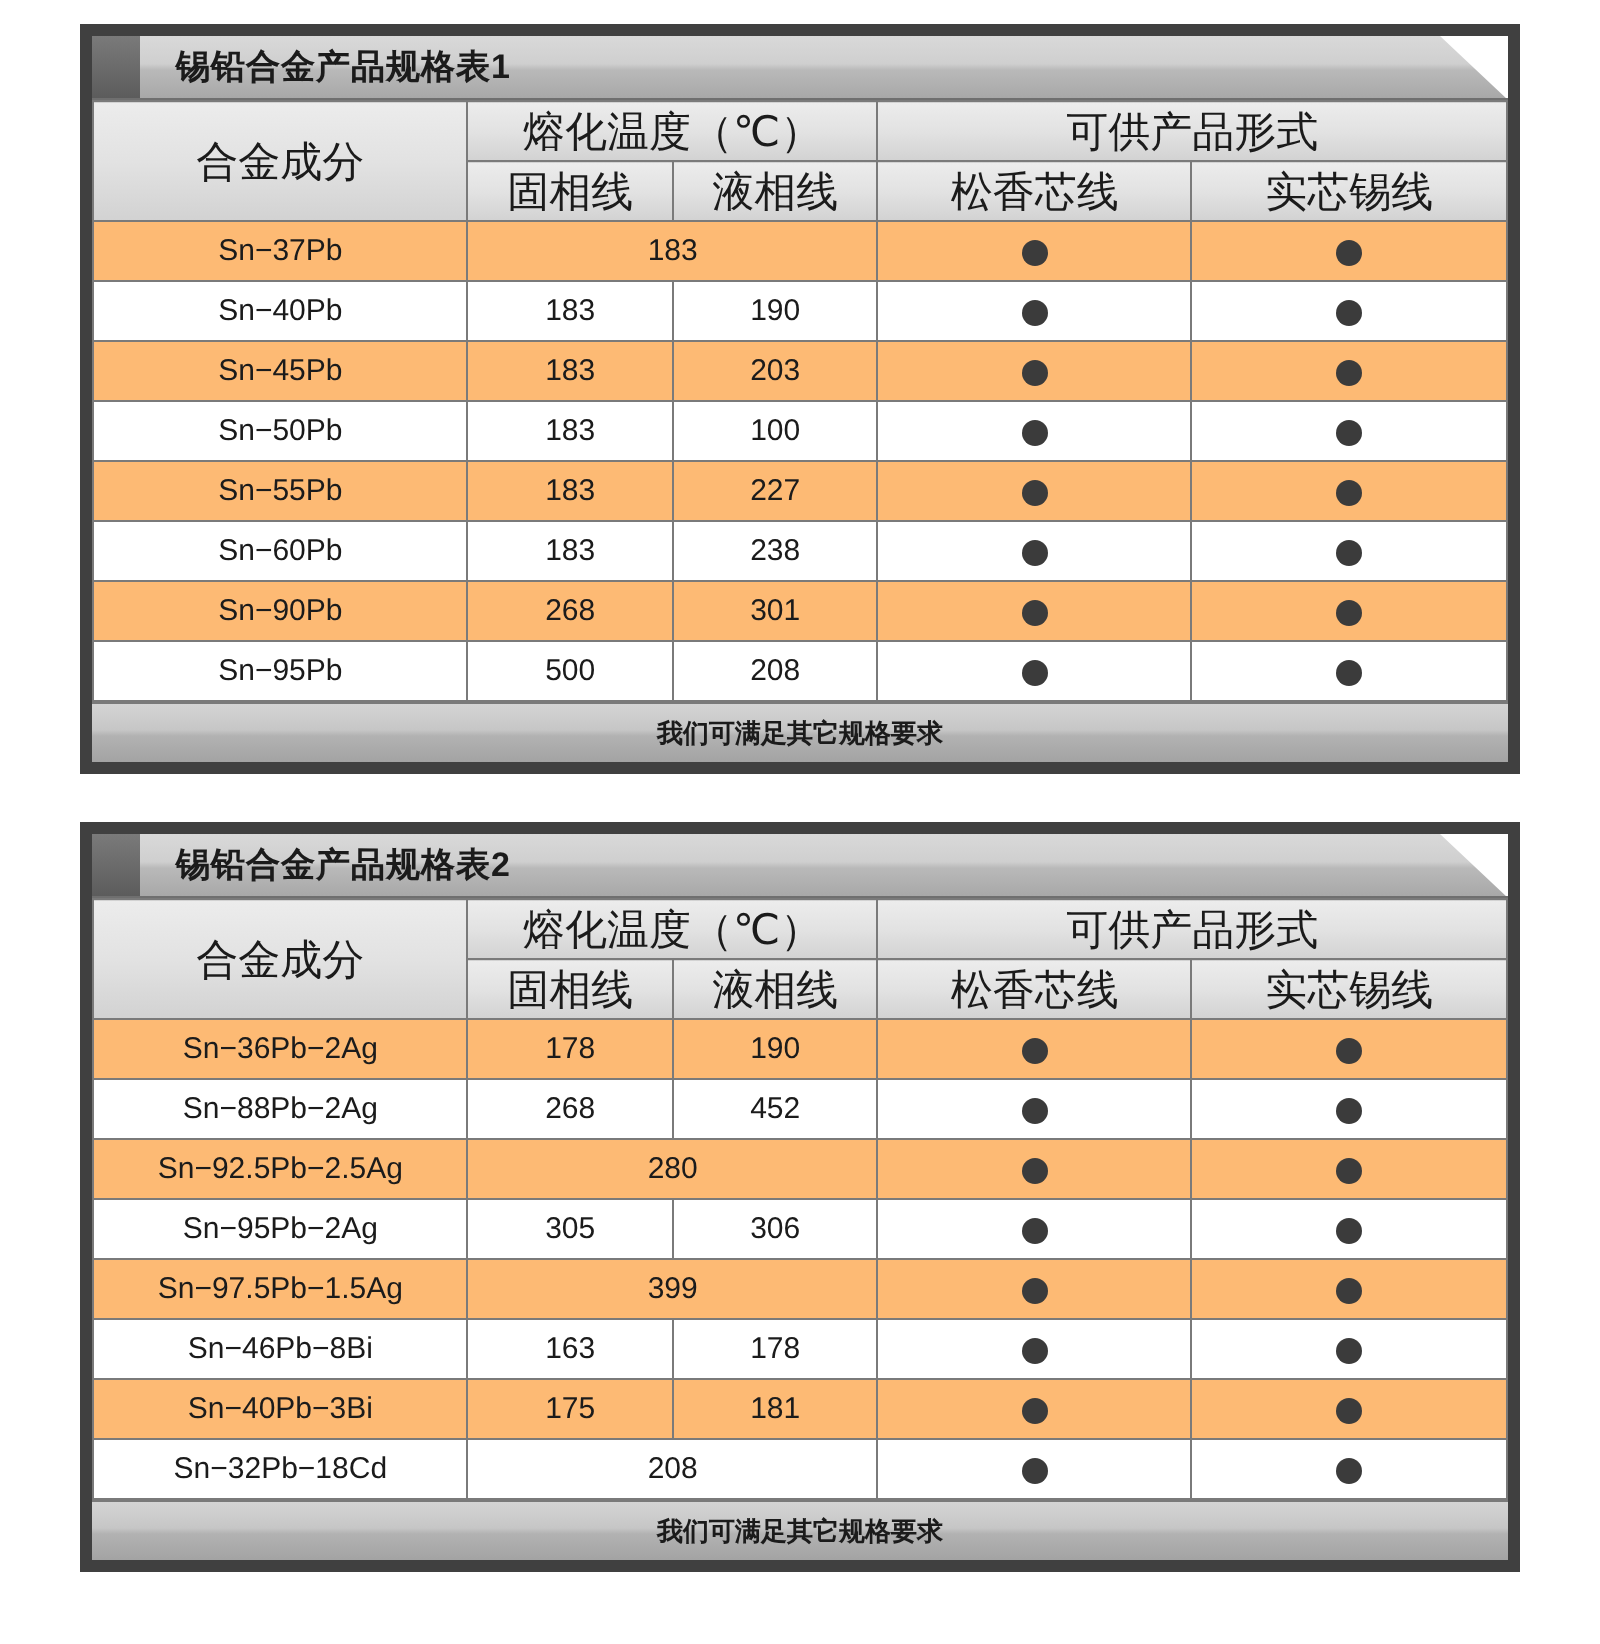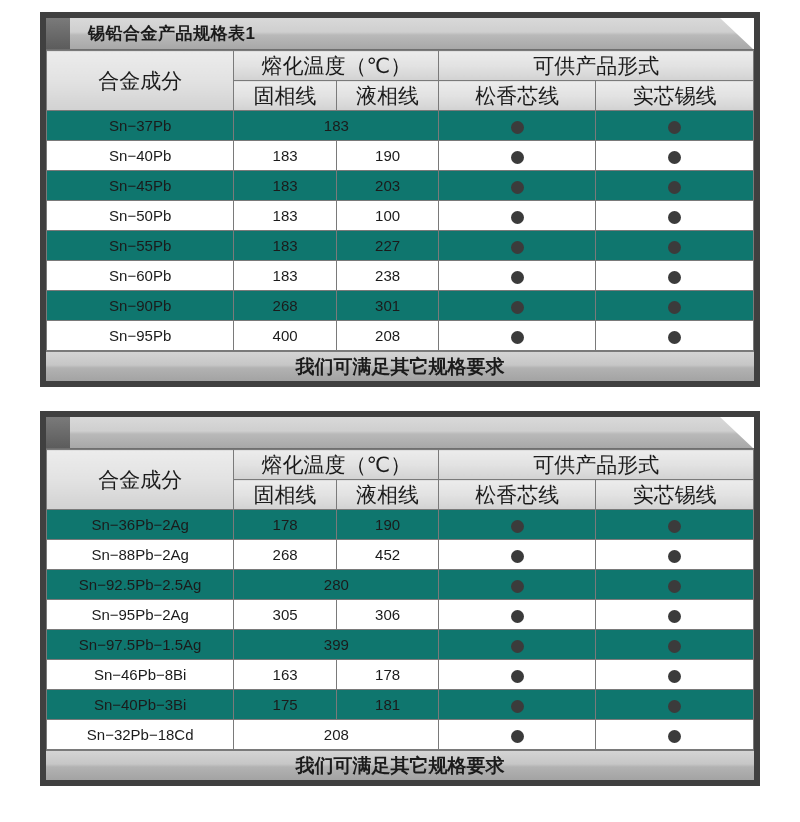--- a/index.html
+++ b/index.html
@@ -72,38 +72,38 @@
   table.spec th {
     background: linear-gradient(to bottom, #ececec 0%, #e2e2e2 50%, #d2d2d2 100%);
     font-weight: normal;
     font-size: 21px;
   }
   td.alloy {
     text-align: left;
     padding-left: 8px;
     font-size: 15px;
   }
-  tr.odd td { background: #0f766e; }
+  tr.odd td { background: #fdba74; }
   tr.even td { background: #ffffff; }
 
   .dot {
     display: inline-block;
     width: 13px; height: 13px;
     border-radius: 50%;
     background: #3b3b3b;
     vertical-align: middle;
   }
 
   .footer-bar {
     background: linear-gradient(to bottom, #d4d4d4 0%, #c6c6c6 45%, #b2b2b2 55%, #a3a3a3 100%);
     border-top: 1px solid #7a7a7a;
     height: 30px;
     line-height: 30px;
     text-align: center;
-    font-size: 19px;
+    font-size: 13px;
     font-weight: bold;
     color: #1b1b1b;
   }
 
   
   col.c-alloy { width: 26.5%; }
   col.c-sol   { width: 14.5%; }
   col.c-liq   { width: 14.5%; }
   col.c-rosin { width: 22.2%; }
   col.c-solid { width: 22.3%; }
@@ -184,33 +184,34 @@
           </tr>
           <tr class="odd">
             <td class="alloy">Sn−90Pb</td>
             <td>268</td>
             <td>301</td>
             <td><span class="dot"></span></td>
             <td><span class="dot"></span></td>
           </tr>
           <tr class="even">
             <td class="alloy">Sn−95Pb</td>
-            <td>400</td>
+            <td>500</td>
             <td>208</td>
             <td><span class="dot"></span></td>
             <td><span class="dot"></span></td>
           </tr>
         </tbody>
     </table>
     <div class="footer-bar">我们可满足其它规格要求</div>
   </div>
 
   <div class="table-block">
     <div class="title-bar">
       <div class="dark-tab"></div>
+      <div class="title-text">锡铅合金产品规格表2</div>
       <div class="notch"></div>
     </div>
     <table class="spec">
       <colgroup>
         <col class="c-alloy">
           <col class="c-sol">
           <col class="c-liq">
           <col class="c-rosin">
           <col class="c-solid">
       </colgroup>

